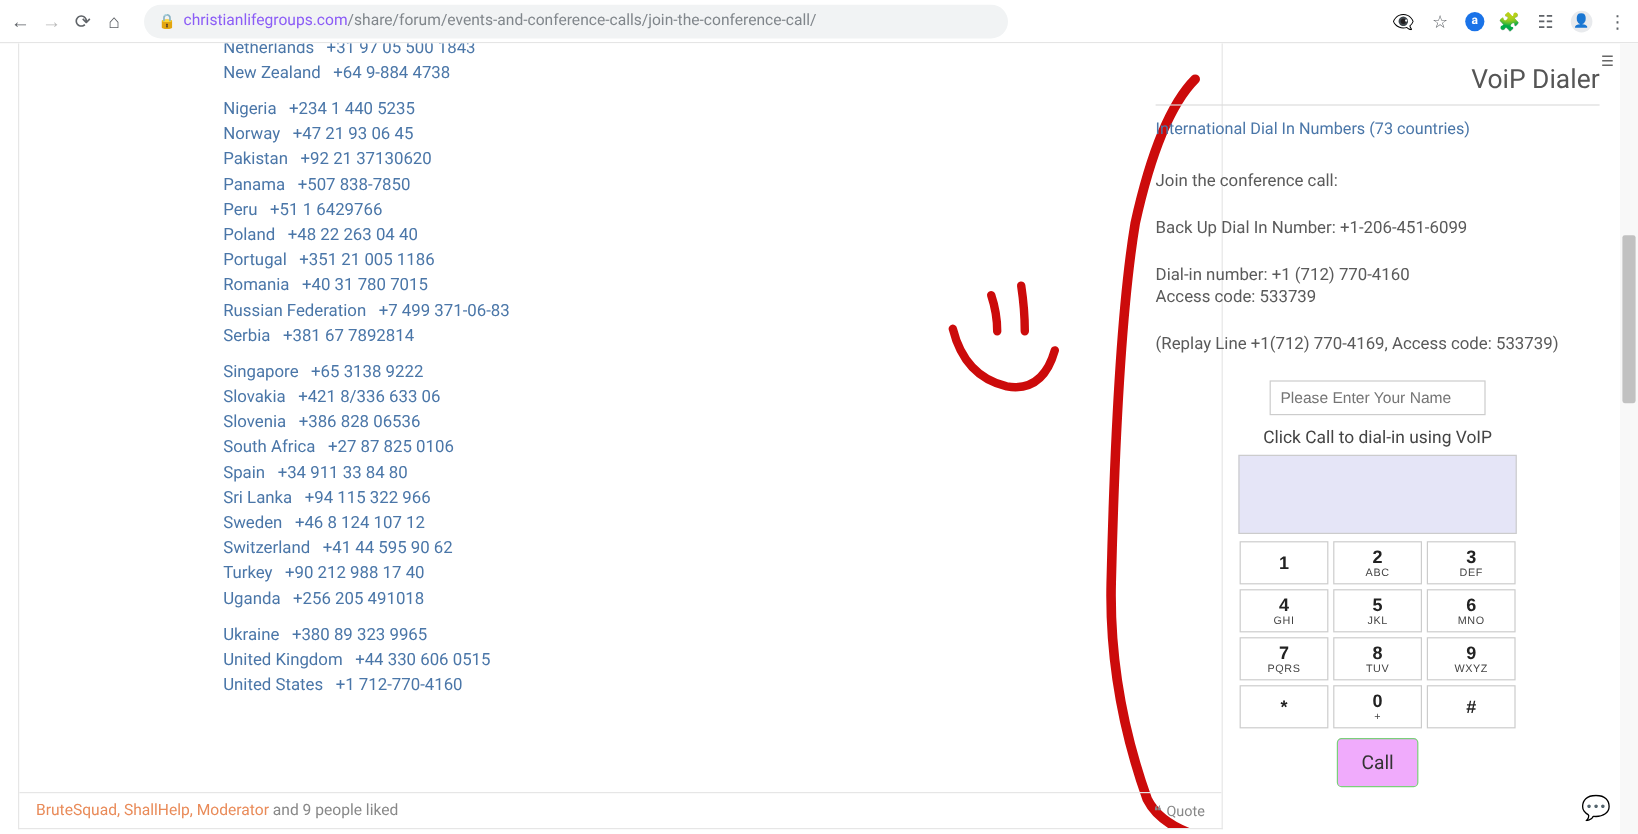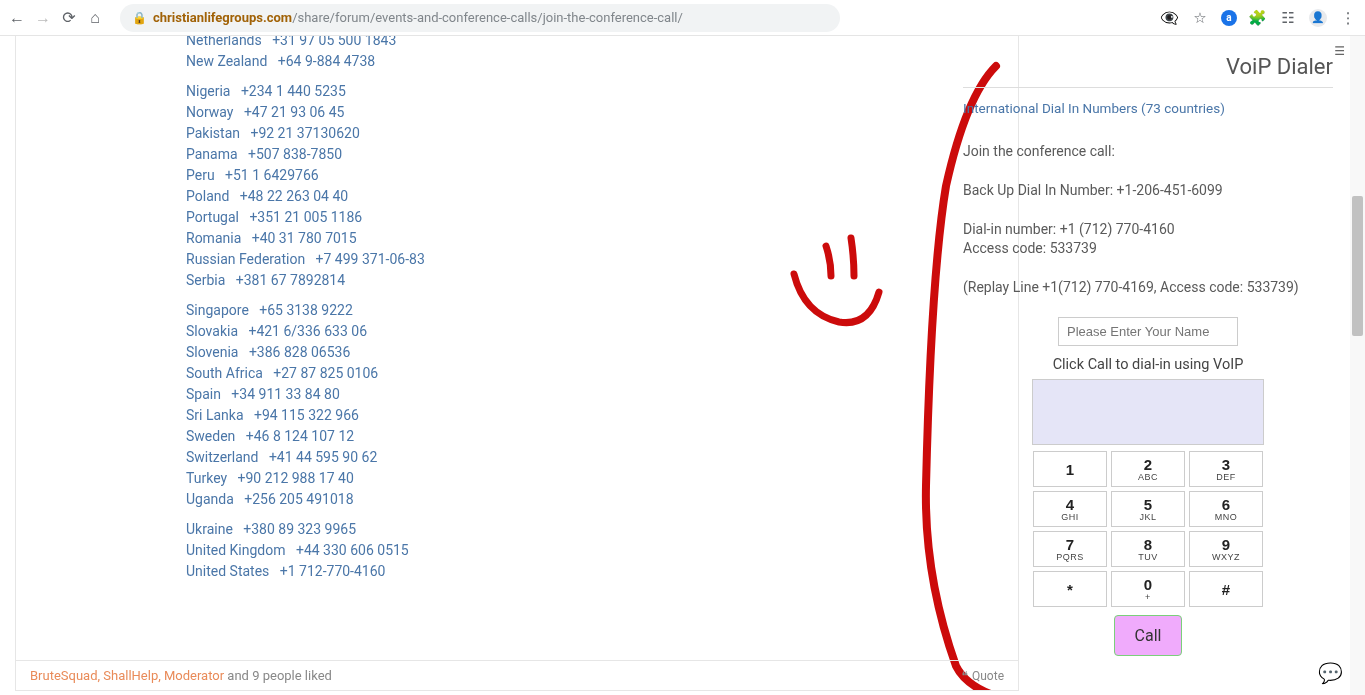--- a/index.html
+++ b/index.html
@@ -39,21 +39,21 @@
     border-radius: 18px;
     height: 28px;
     padding: 0 12px;
     gap: 6px;
     margin-left: 8px;
     font-size: 13px;
     color: #202124;
     width: 720px;
   }
   .url-bar .lock { font-size: 12px; color: #5f6368; }
-  .url-host { color: #a16207; font-weight: bold; }
+  .url-host { color: #8b5cf6; }
   .url-path { color: #80868b; }
   .chrome-right { margin-left: auto; display: flex; gap: 12px; align-items: center; }
   .chrome-right .chrome-icon { font-size: 15px; }
   .avatar-icon {
     width: 18px; height: 18px; border-radius: 50%;
     background: #e8eaed;
     display: flex; align-items: center; justify-content: center;
     font-size: 11px; color: #5f6368;
   }
   .blue-circle {
@@ -251,21 +251,21 @@
           <div class="row"><span class="c">Panama</span> &nbsp; <span>+507 838-7850</span></div>
           <div class="row"><span class="c">Peru</span> &nbsp; <span>+51 1 6429766</span></div>
           <div class="row"><span class="c">Poland</span> &nbsp; <span>+48 22 263 04 40</span></div>
           <div class="row"><span class="c">Portugal</span> &nbsp; <span>+351 21 005 1186</span></div>
           <div class="row"><span class="c">Romania</span> &nbsp; <span>+40 31 780 7015</span></div>
           <div class="row"><span class="c">Russian Federation</span> &nbsp; <span>+7 499 371-06-83</span></div>
           <div class="row"><span class="c">Serbia</span> &nbsp; <span>+381 67 7892814</span></div>
         </div>
         <div class="grp">
           <div class="row"><span class="c">Singapore</span> &nbsp; <span>+65 3138 9222</span></div>
-          <div class="row"><span class="c">Slovakia</span> &nbsp; <span>+421 6/336 633 06</span></div>
+          <div class="row"><span class="c">Slovakia</span> &nbsp; <span>+421 8/336 633 06</span></div>
           <div class="row"><span class="c">Slovenia</span> &nbsp; <span>+386 828 06536</span></div>
           <div class="row"><span class="c">South Africa</span> &nbsp; <span>+27 87 825 0106</span></div>
           <div class="row"><span class="c">Spain</span> &nbsp; <span>+34 911 33 84 80</span></div>
           <div class="row"><span class="c">Sri Lanka</span> &nbsp; <span>+94 115 322 966</span></div>
           <div class="row"><span class="c">Sweden</span> &nbsp; <span>+46 8 124 107 12</span></div>
           <div class="row"><span class="c">Switzerland</span> &nbsp; <span>+41 44 595 90 62</span></div>
           <div class="row"><span class="c">Turkey</span> &nbsp; <span>+90 212 988 17 40</span></div>
           <div class="row"><span class="c">Uganda</span> &nbsp; <span>+256 205 491018</span></div>
         </div>
         <div class="grp">

